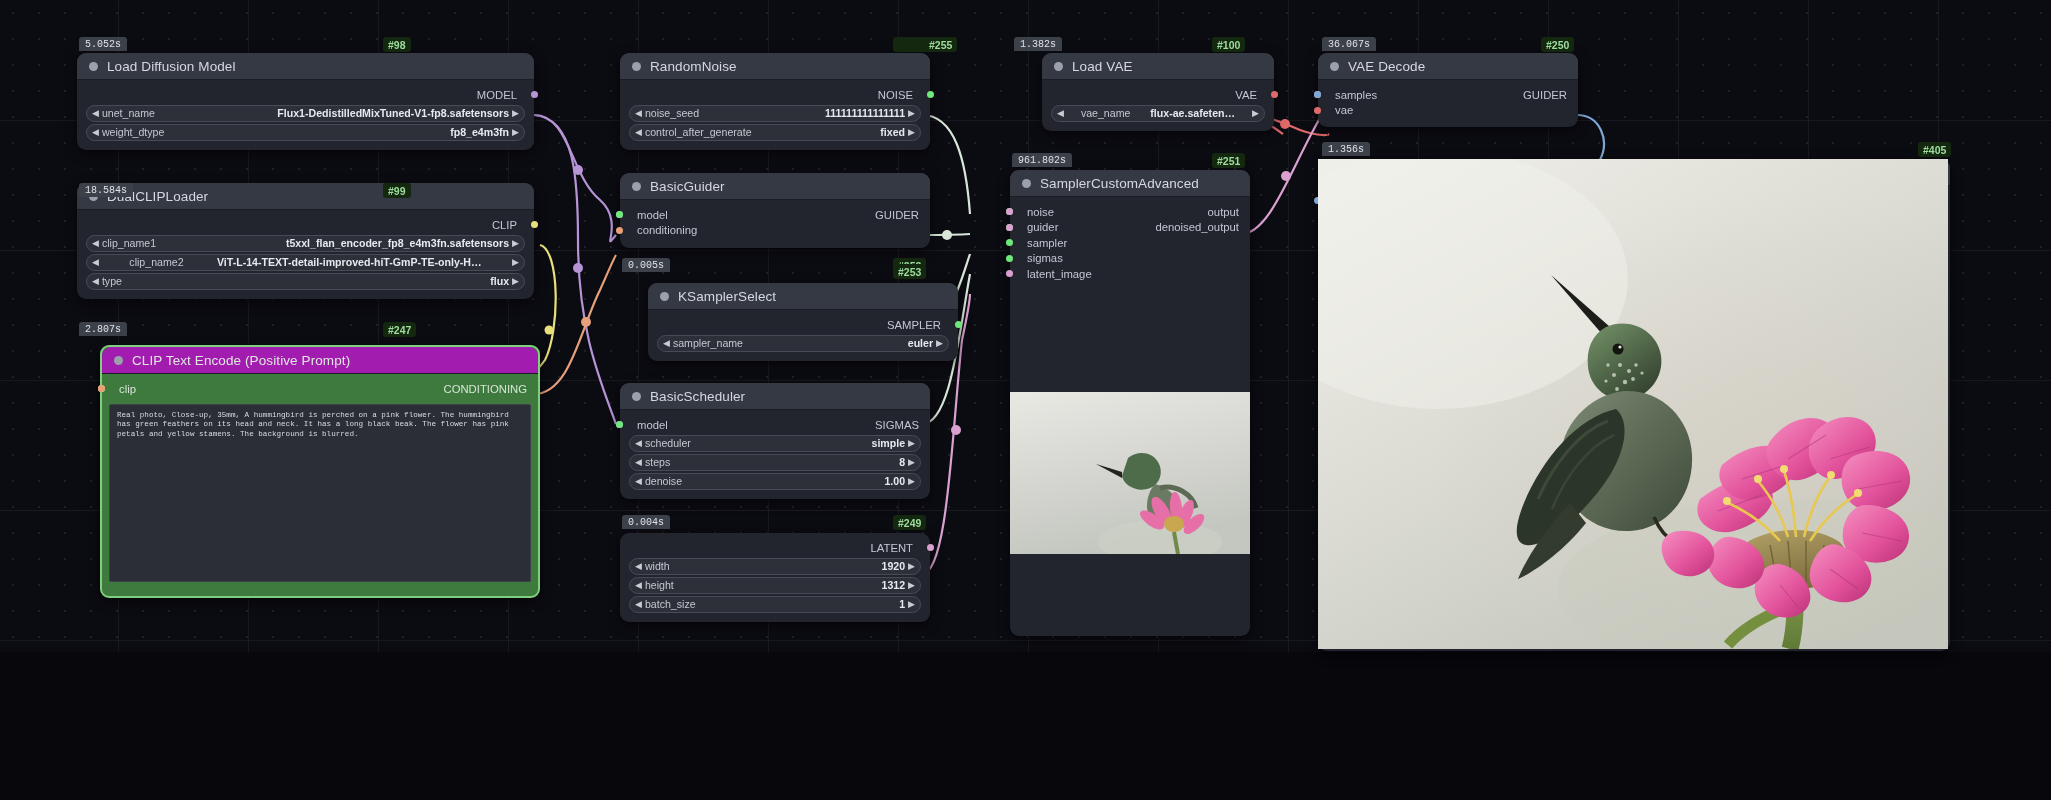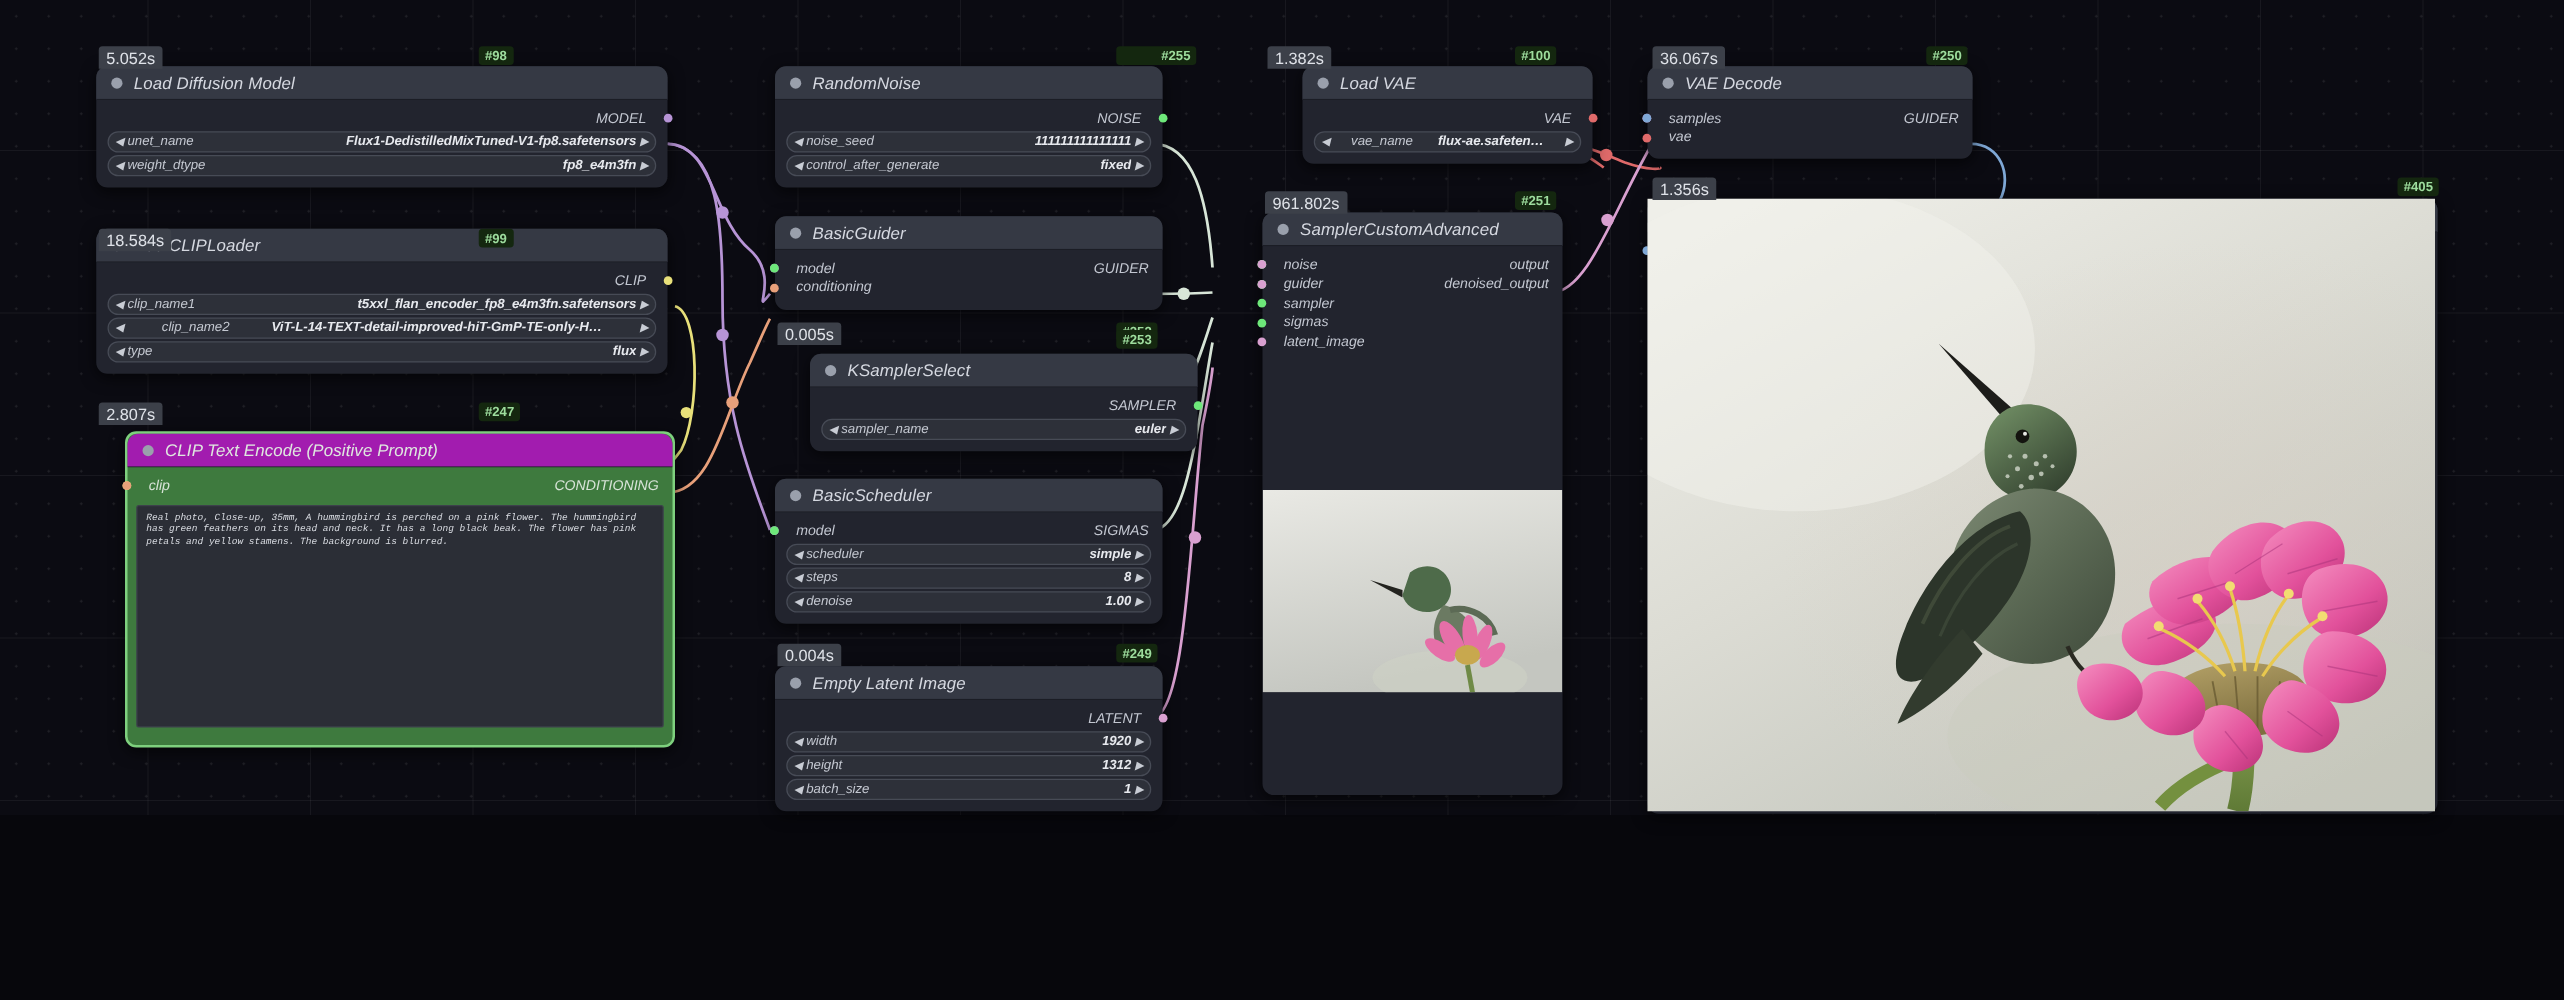--- a/index.html
+++ b/index.html
@@ -25,21 +25,20 @@
   svg.links { position:absolute; left:0; top:0; width:2051px; height:800px; z-index:3; pointer-events:none;}
 
   
   .node{
     position:absolute; z-index:5;
     background:#22242e;
     border-radius:9px;
     box-shadow:0 3px 12px rgba(0,0,0,.62);
     color:#cfd2da;
     overflow:visible;
-    font-style:italic;
   }
   .node .hdr{
     height:27px; display:flex; align-items:center; gap:9px;
     padding:0 12px;
     background:#353944;
     border-radius:9px 9px 0 0;
     border-bottom:1px solid #1b1d25;
   }
   .node.green .hdr{ background:#a21caf; }
   .node.green { background:#3e7a3e; border:2px solid #7ed07e; }
@@ -85,22 +84,22 @@
     font-family:"Liberation Mono", monospace; font-size:7.6px; line-height:9.6px;
     color:#d9dce2; white-space:pre-wrap; overflow:hidden;
   }
 
   
   .badge{
     position:absolute; z-index:7; font-size:10.5px; font-weight:bold;
     color:#9ddc9d; background:#14270f; padding:1.5px 5px; border-radius:3px;
   }
   .time{
-    position:absolute; z-index:7; font-size:13px; color:#dfe2e8;
-    background:#3c4049; padding:1.5px 6px; border-radius:3px 3px 0 0;
+    position:absolute; z-index:7; font-size:10px; color:#dfe2e8;
+    background:#3c4049; padding:1.5px 6px; border-radius:3px 3px 0 0;font-family:Liberation Mono, monospace;
   }
 
   
   .imgwrap{ position:absolute; z-index:6; overflow:hidden; }
   .preview-img{ position:absolute; z-index:6; overflow:hidden; background:#c9cbc6; }
 </style>
 </head>
 <body>
 
 <div id="canvas">
@@ -505,24 +504,20 @@
           <span class="arw">◀</span>
           <span class="wname">denoise</span>
           <span class="wval">1.00</span>
           <span class="arw">▶</span>
         </div>
       </div>
     </div>
   </div>
 
   <div class="node" style="left:620px; top:533px; width:310px;">
-    <div class="hdr">
-      <span class="dot-title"></span>
-      <span class="ttl">Empty Latent Image</span>
-    </div>
     <div class="body">
       <div class="slots">
         <div class="slot out">
           <span class="lbl">LATENT</span>
           <span class="sdot" style="background:#d9a0d0"></span>
         </div>
       </div>
       <div class="wrow">
         <div class="widget">
           <span class="arw">◀</span>

